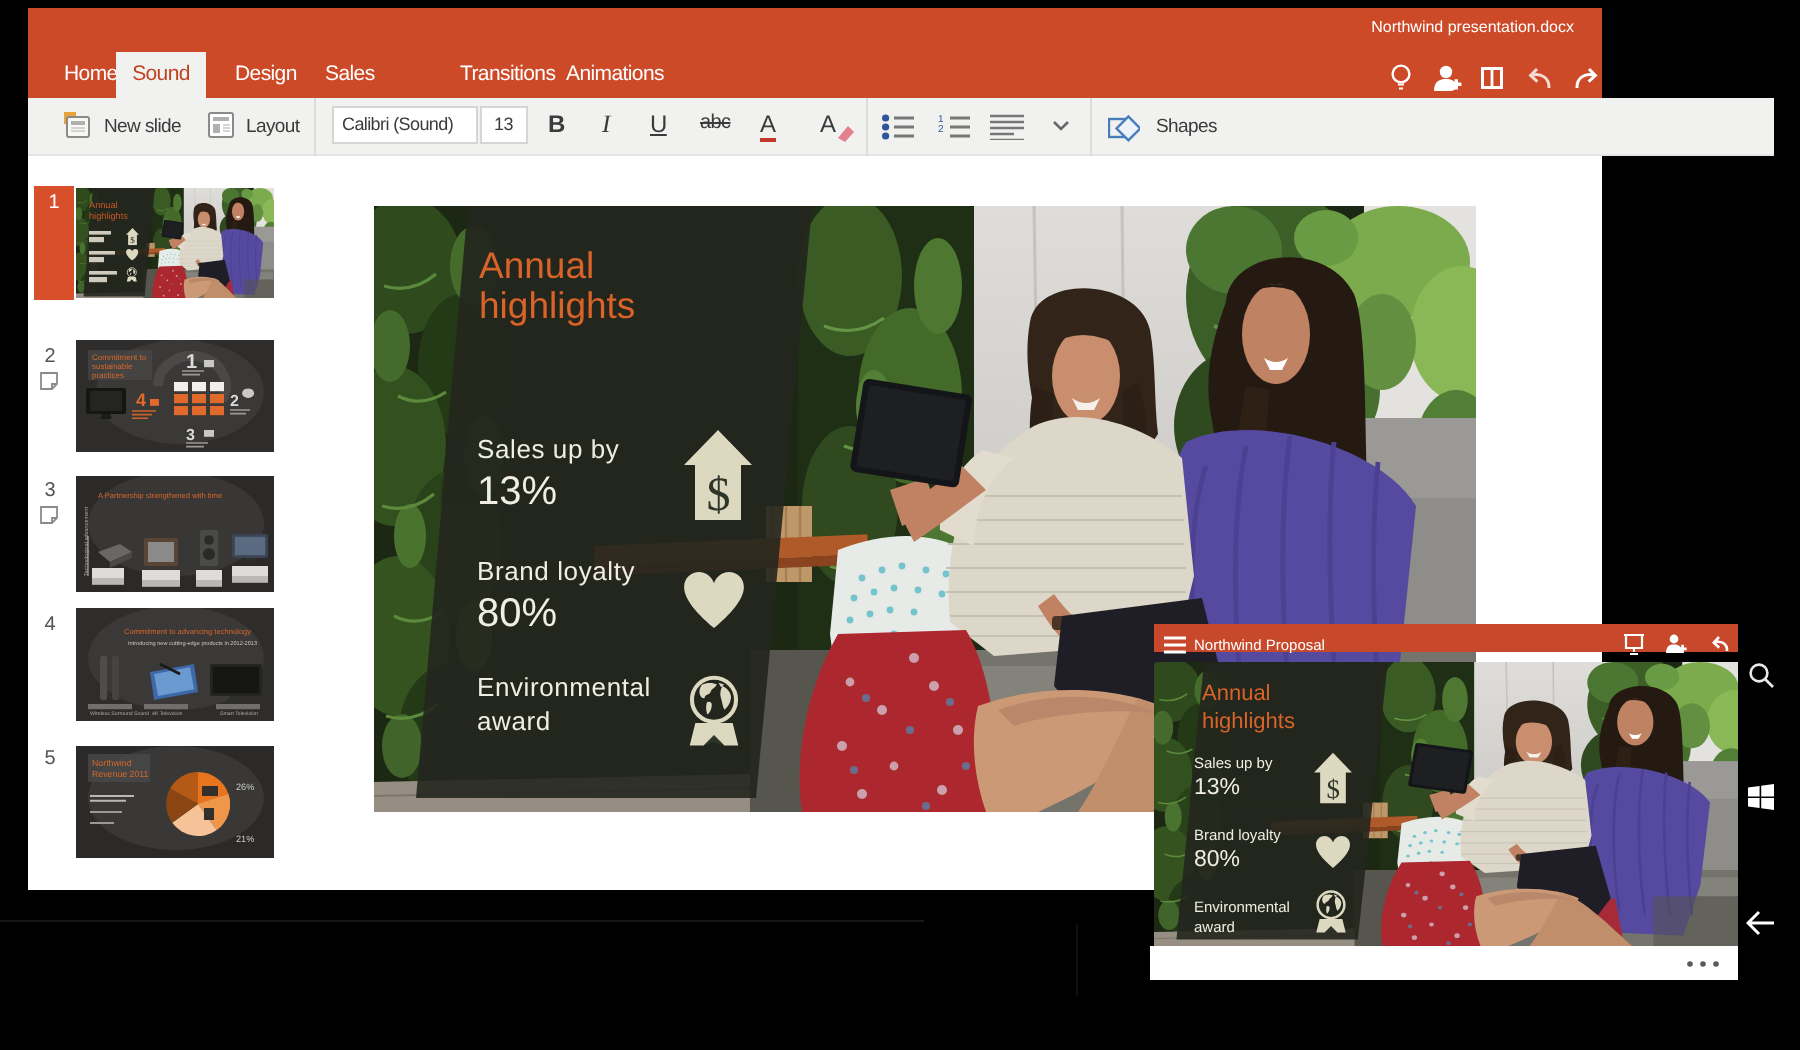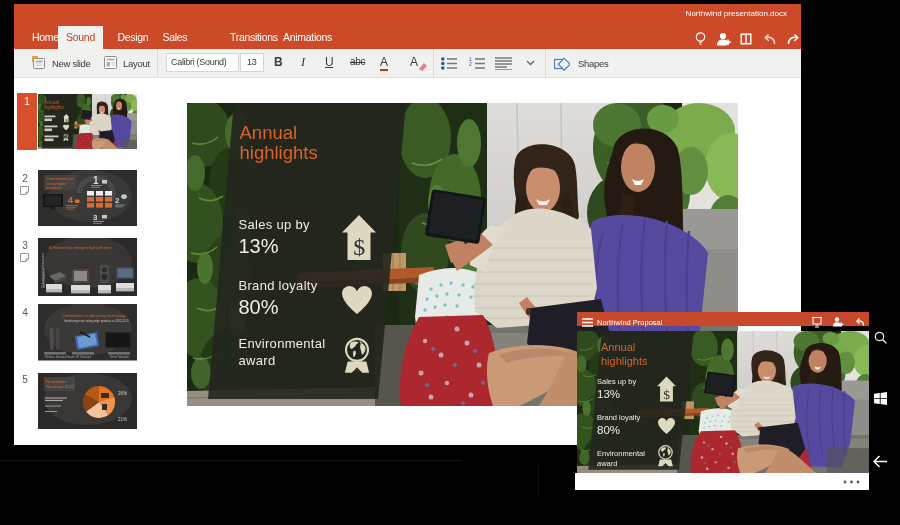--- a/index.html
+++ b/index.html
@@ -12,21 +12,21 @@
   #win { position:absolute; left:14px; top:4px; width:787px; height:441px; background:#fff; }
   #titlebar { position:absolute; left:0; top:0; width:787px; height:44.5px; background:#cd4a28; }
   #doctitle { position:absolute; left:0; top:4.5px; width:733px; text-align:right;
     color:#fff; font-size:8px;margin-left:40px; }
   .tab { position:absolute; top:21.5px; height:23px; line-height:23px; color:#fff;
     font-size:10.5px; letter-spacing:-0.3px; }
   #hometab { position:absolute; left:44px; top:21.5px; width:45px; height:23px;
     background:#f1f1ef; color:#c0431f; text-align:center; line-height:23px; font-size:10.5px; letter-spacing:-0.3px; }
   .tbico { position:absolute; top:27px; }
 
-  #ribbon { position:absolute; left:0; top:44.5px; width:787px; height:29.5px; background:#f1f1ef; border-bottom:1px solid #e4e4e2; }
+  #ribbon { position:absolute; left:0; top:44.5px; width:873px; height:29.5px; background:#f1f1ef; border-bottom:1px solid #e4e4e2; }
   .rbtxt { position:absolute; top:9px; font-size:9.5px; letter-spacing:-0.3px; color:#3b3b3b; }
   .rbsep { position:absolute; top:0; width:1px; height:29.5px; background:#dcdcda; }
   .rbbox { position:absolute; top:4.5px; height:18.5px; background:#fff; border:1px solid #d5d5d3; }
 
   
   #content { position:absolute; left:0; top:74px; width:787px; height:367px; background:#fff; }
 
   
   .thumbnum { position:absolute; width:20px; text-align:center; font-size:10px; color:#555; }
   .thumb { position:absolute; left:37.5px; width:99px; }

